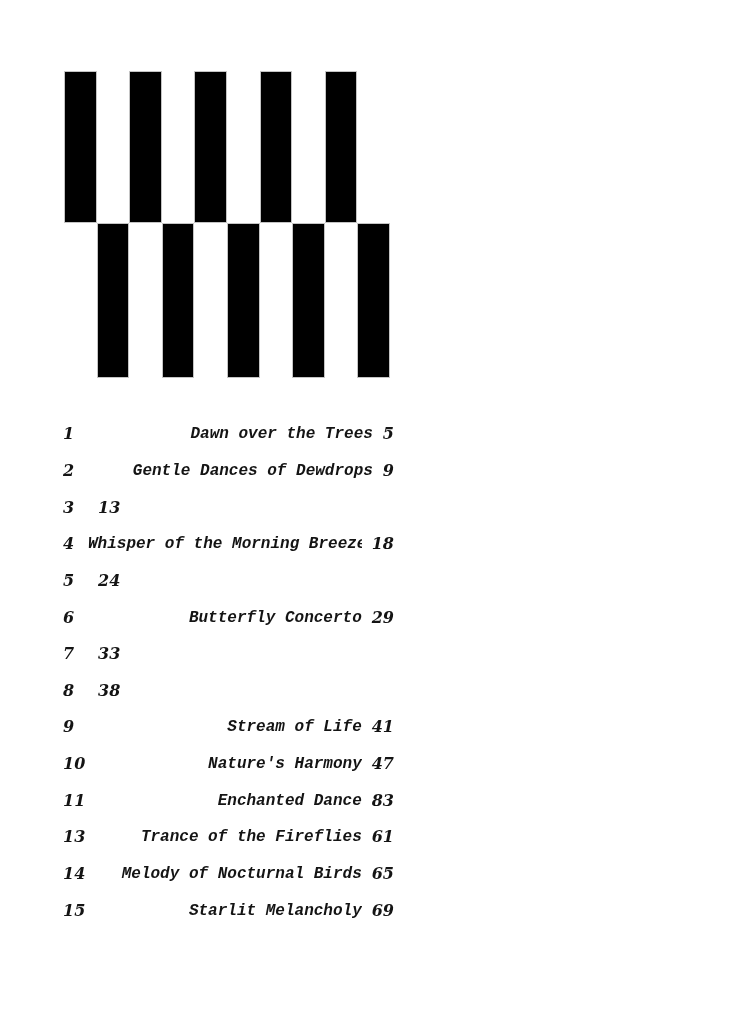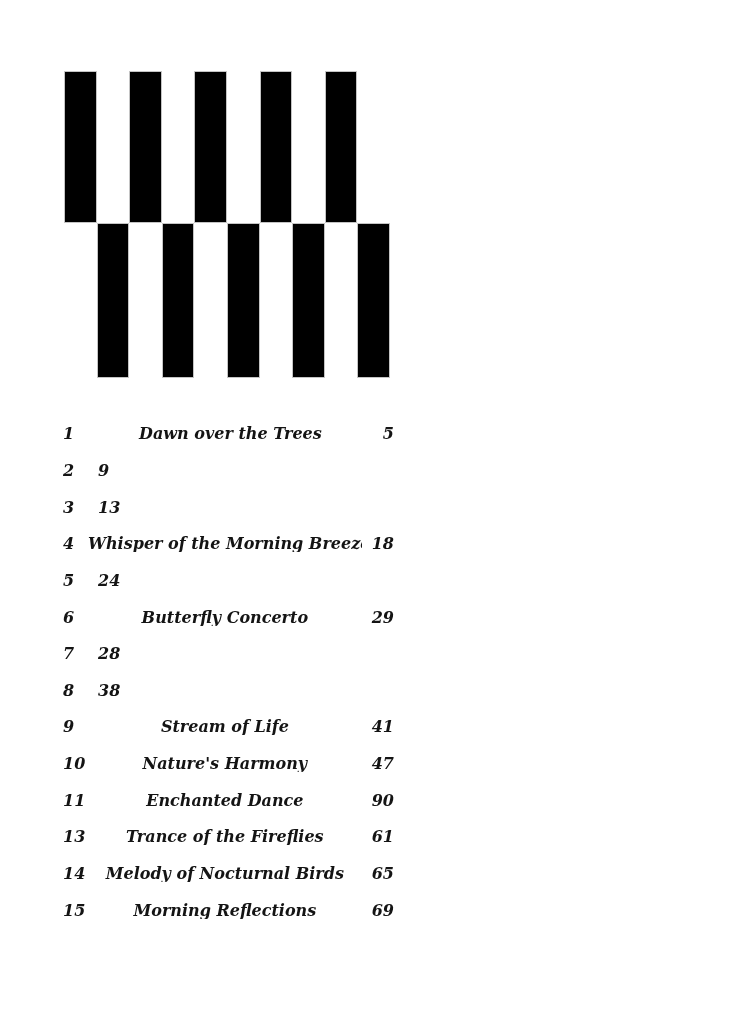--- a/index.html
+++ b/index.html
@@ -59,23 +59,24 @@
     line-height: 1;
     color: #141414;
   }
   .toc-num {
     width: 25px;
     flex: 0 0 25px;
     text-align: left;
   }
   .toc-title {
     flex: 1 1 auto;
-    text-align: center;
+    text-align: right;
     white-space: nowrap;
     overflow: hidden;
+    font-family: Liberation Mono, monospace;
   }
   .toc-page {
     flex: 0 0 auto;
     text-align: right;
     padding-left: 10px;
   }
 </style>
 </head>
 <body>
 
@@ -110,20 +111,21 @@
 
   <div class="toc" id="toc-list">
     <div class="toc-row">
       <span class="toc-num">1</span>
       <span class="toc-title">Dawn over the Trees</span>
       <span class="toc-page">5</span>
     </div>
 
     <div class="toc-row">
       <span class="toc-num">2</span>
+      <span class="toc-title">Gentle Dances of Dewdrops</span>
       <span class="toc-page">9</span>
     </div>
 
     <div class="toc-row">
       <span class="toc-num">3</span>
       <span class="toc-page">13</span>
     </div>
 
     <div class="toc-row">
       <span class="toc-num">4</span>
@@ -137,21 +139,21 @@
     </div>
 
     <div class="toc-row">
       <span class="toc-num">6</span>
       <span class="toc-title">Butterfly Concerto</span>
       <span class="toc-page">29</span>
     </div>
 
     <div class="toc-row">
       <span class="toc-num">7</span>
-      <span class="toc-page">28</span>
+      <span class="toc-page">33</span>
     </div>
 
     <div class="toc-row">
       <span class="toc-num">8</span>
       <span class="toc-page">38</span>
     </div>
 
     <div class="toc-row">
       <span class="toc-num">9</span>
       <span class="toc-title">Stream of Life</span>
@@ -160,36 +162,36 @@
 
     <div class="toc-row">
       <span class="toc-num">10</span>
       <span class="toc-title">Nature's Harmony</span>
       <span class="toc-page">47</span>
     </div>
 
     <div class="toc-row">
       <span class="toc-num">11</span>
       <span class="toc-title">Enchanted Dance</span>
-      <span class="toc-page">90</span>
+      <span class="toc-page">83</span>
     </div>
 
 
     <div class="toc-row">
       <span class="toc-num">13</span>
       <span class="toc-title">Trance of the Fireflies</span>
       <span class="toc-page">61</span>
     </div>
 
     <div class="toc-row">
       <span class="toc-num">14</span>
       <span class="toc-title">Melody of Nocturnal Birds</span>
       <span class="toc-page">65</span>
     </div>
 
     <div class="toc-row">
       <span class="toc-num">15</span>
-      <span class="toc-title">Morning Reflections</span>
+      <span class="toc-title">Starlit Melancholy</span>
       <span class="toc-page">69</span>
     </div>
   </div>
 
 </div>
 
 </body></html>

